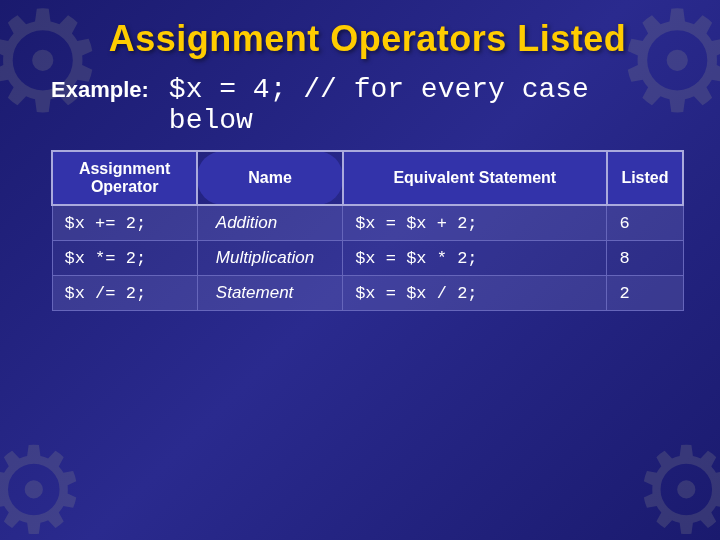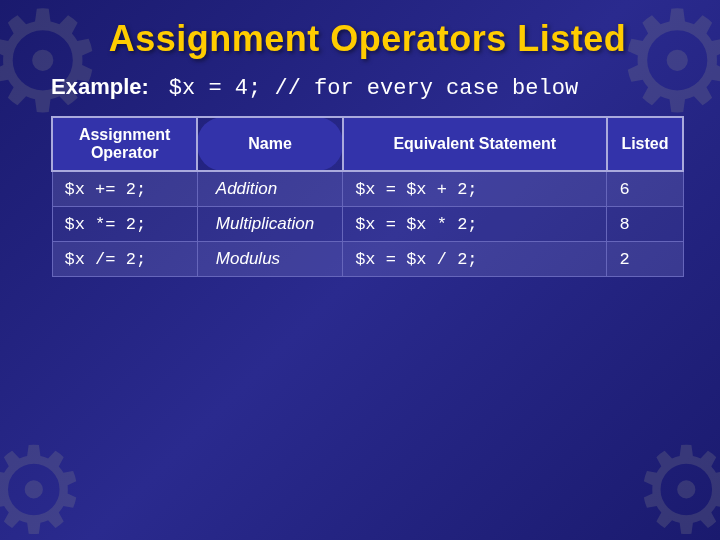--- a/index.html
+++ b/index.html
@@ -57,21 +57,21 @@
     .example-label {
       color: white;
       font-size: 22px;
       font-weight: bold;
       font-family: Arial, sans-serif;
       margin-bottom: 2px;
     }
 
     .example-code {
       color: white;
-      font-size: 22px;
+      font-size: 28px;
       font-family: 'Courier New', monospace;
       margin-left: 8px;
     }
 
     .example-row {
       display: flex;
       align-items: baseline;
       gap: 12px;
     }
 
@@ -156,20 +156,20 @@
           <td>6</td>
         </tr>
         <tr>
           <td>$x *= 2;</td>
           <td>Multiplication</td>
           <td>$x = $x * 2;</td>
           <td>8</td>
         </tr>
         <tr>
           <td>$x /= 2;</td>
-          <td>Modulus</td>
+          <td>Statement</td>
           <td>$x = $x / 2;</td>
           <td>2</td>
         </tr>
       </tbody>
   </table>
 
 </div>
 
 </body></html>

